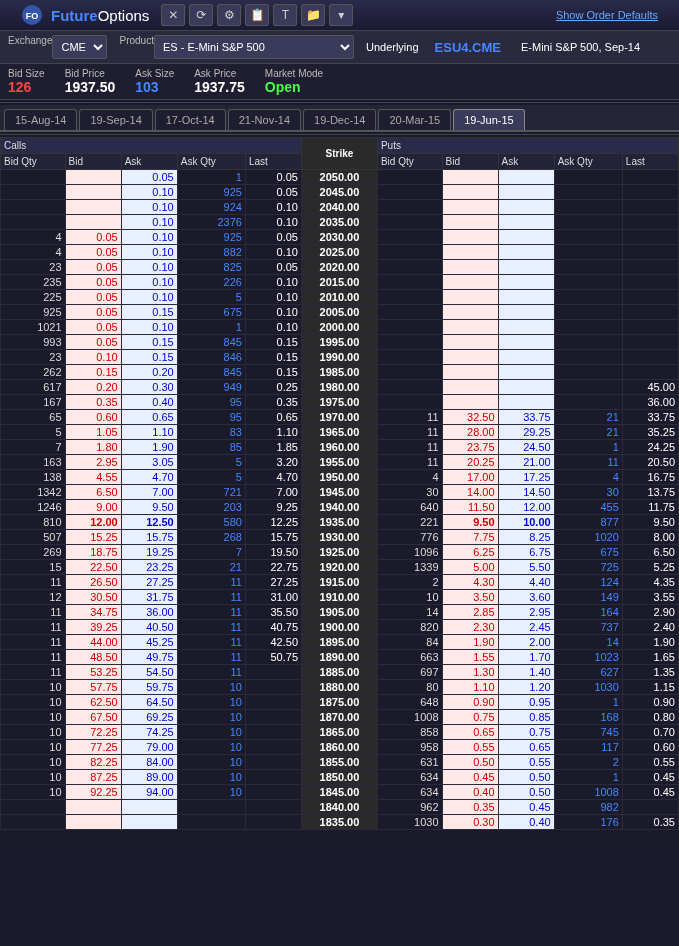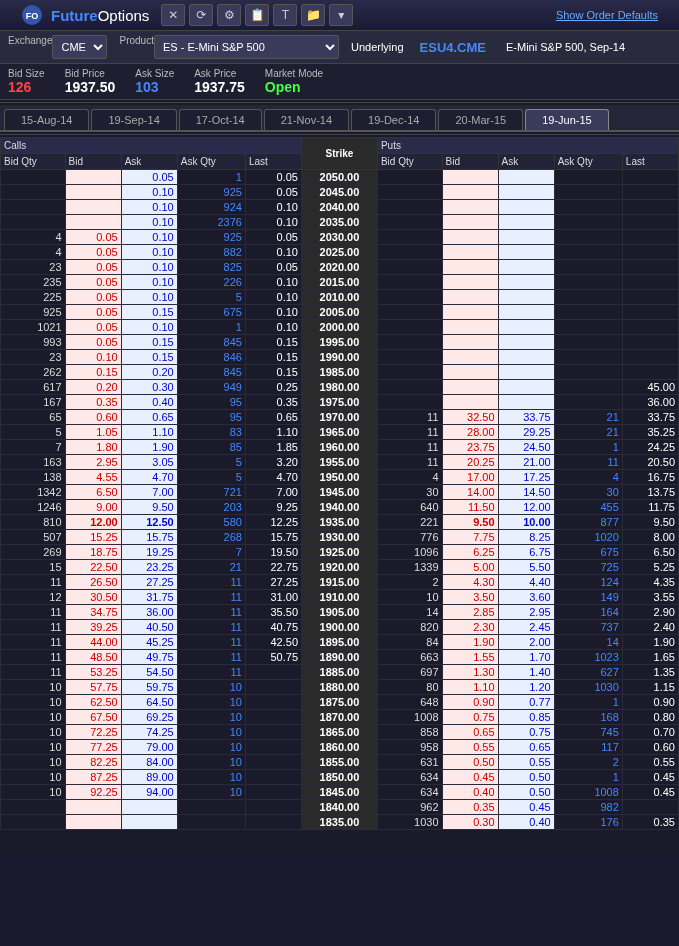--- a/index.html
+++ b/index.html
@@ -74,21 +74,21 @@
 
     
     .tabs {
       background: #252538;
       display: flex;
       border-bottom: 2px solid #555;
       padding: 0 4px;
       padding-top: 4px;
     }
     .tab {
-      padding: 4px 16px;
+      padding: 4px 10px;
       cursor: pointer;
       font-size: 11px;
       color: #aaa;
       border: 1px solid #555;
       border-bottom: none;
       background: #1e1e30;
       margin-right: 2px;
       border-radius: 3px 3px 0 0;
     }
     .tab.active {
@@ -174,21 +174,21 @@
 
 <div class="toolbar">
   <div class="field-group">
     <span class="field-label">Exchange</span>
     <select>
       <option>CME</option>
     </select>
   </div>
   <div class="field-group">
     <span class="field-label">Product</span>
-    <select style="width:185px;">
+    <select style="width:200px;">
       <option>ES - E-Mini S&amp;P 500</option>
     </select>
   </div>
   <span class="underlying-text">Underlying</span>
   <span class="underlying-value">ESU4.CME</span>
   <span class="product-desc">E-Mini S&amp;P 500, Sep-14</span>
 </div>
 
 <div class="market-info">
   <div class="info-item">
@@ -706,21 +706,21 @@
         </tr>
         <tr>
           <td class="call-bid-qty">10</td>
           <td class="call-bid">62.50</td>
           <td class="call-ask">64.50</td>
           <td class="call-ask-qty" style="color: rgb(68, 136, 255);">10</td>
           <td class="call-last"></td>
           <td class="strike-col">1875.00</td>
           <td class="put-bid-qty">648</td>
           <td class="put-bid">0.90</td>
-          <td class="put-ask">0.77</td>
+          <td class="put-ask">0.95</td>
           <td class="put-ask-qty" style="color: rgb(68, 136, 255);">1</td>
           <td class="put-last">0.90</td>
         </tr>
         <tr>
           <td class="call-bid-qty">10</td>
           <td class="call-bid">67.50</td>
           <td class="call-ask">69.25</td>
           <td class="call-ask-qty" style="color: rgb(68, 136, 255);">10</td>
           <td class="call-last"></td>
           <td class="strike-col">1870.00</td>

